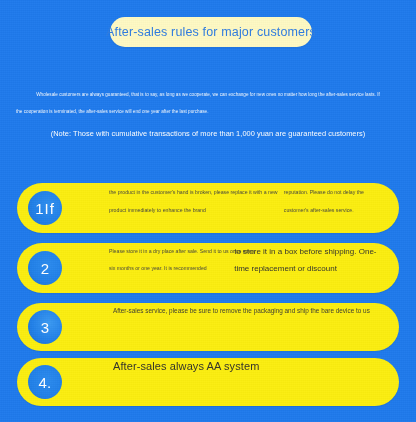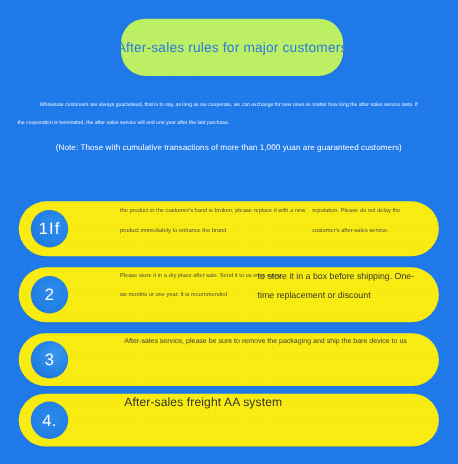--- a/index.html
+++ b/index.html
@@ -32,22 +32,22 @@
     width: 416px;
     height: 422px;
   }
 
   
   .title-pill {
     position: absolute;
     left: 110px;
     top: 17px;
     width: 202px;
-    height: 52px;
-    background: #bef264;
+    height: 30px;
+    background: #fef9c3;
     border-radius: 22px;
     display: flex;
     align-items: center;
     justify-content: center;
     box-shadow: 0 1px 2px rgba(0,0,0,0.06);
   }
   .title-pill-text {
     color: #2f7ce0;
     font-size: 12.5px;
     letter-spacing: 0.15px;
@@ -205,18 +205,18 @@
     <div class="card-body">
       <span class="card-line line-a">After-sales service, please be sure to remove the packaging and ship the bare device to us</span>
     </div>
   </div>
 
   <div class="card card-4">
     <div class="badge badge-4">
       <span class="badge-label">4.</span>
     </div>
     <div class="card-body">
-      <span class="card-line line-a">After-sales freight AA system</span>
+      <span class="card-line line-a">After-sales always AA system</span>
     </div>
   </div>
 
   <div class="noise"></div>
 </div>
 
 </body></html>

